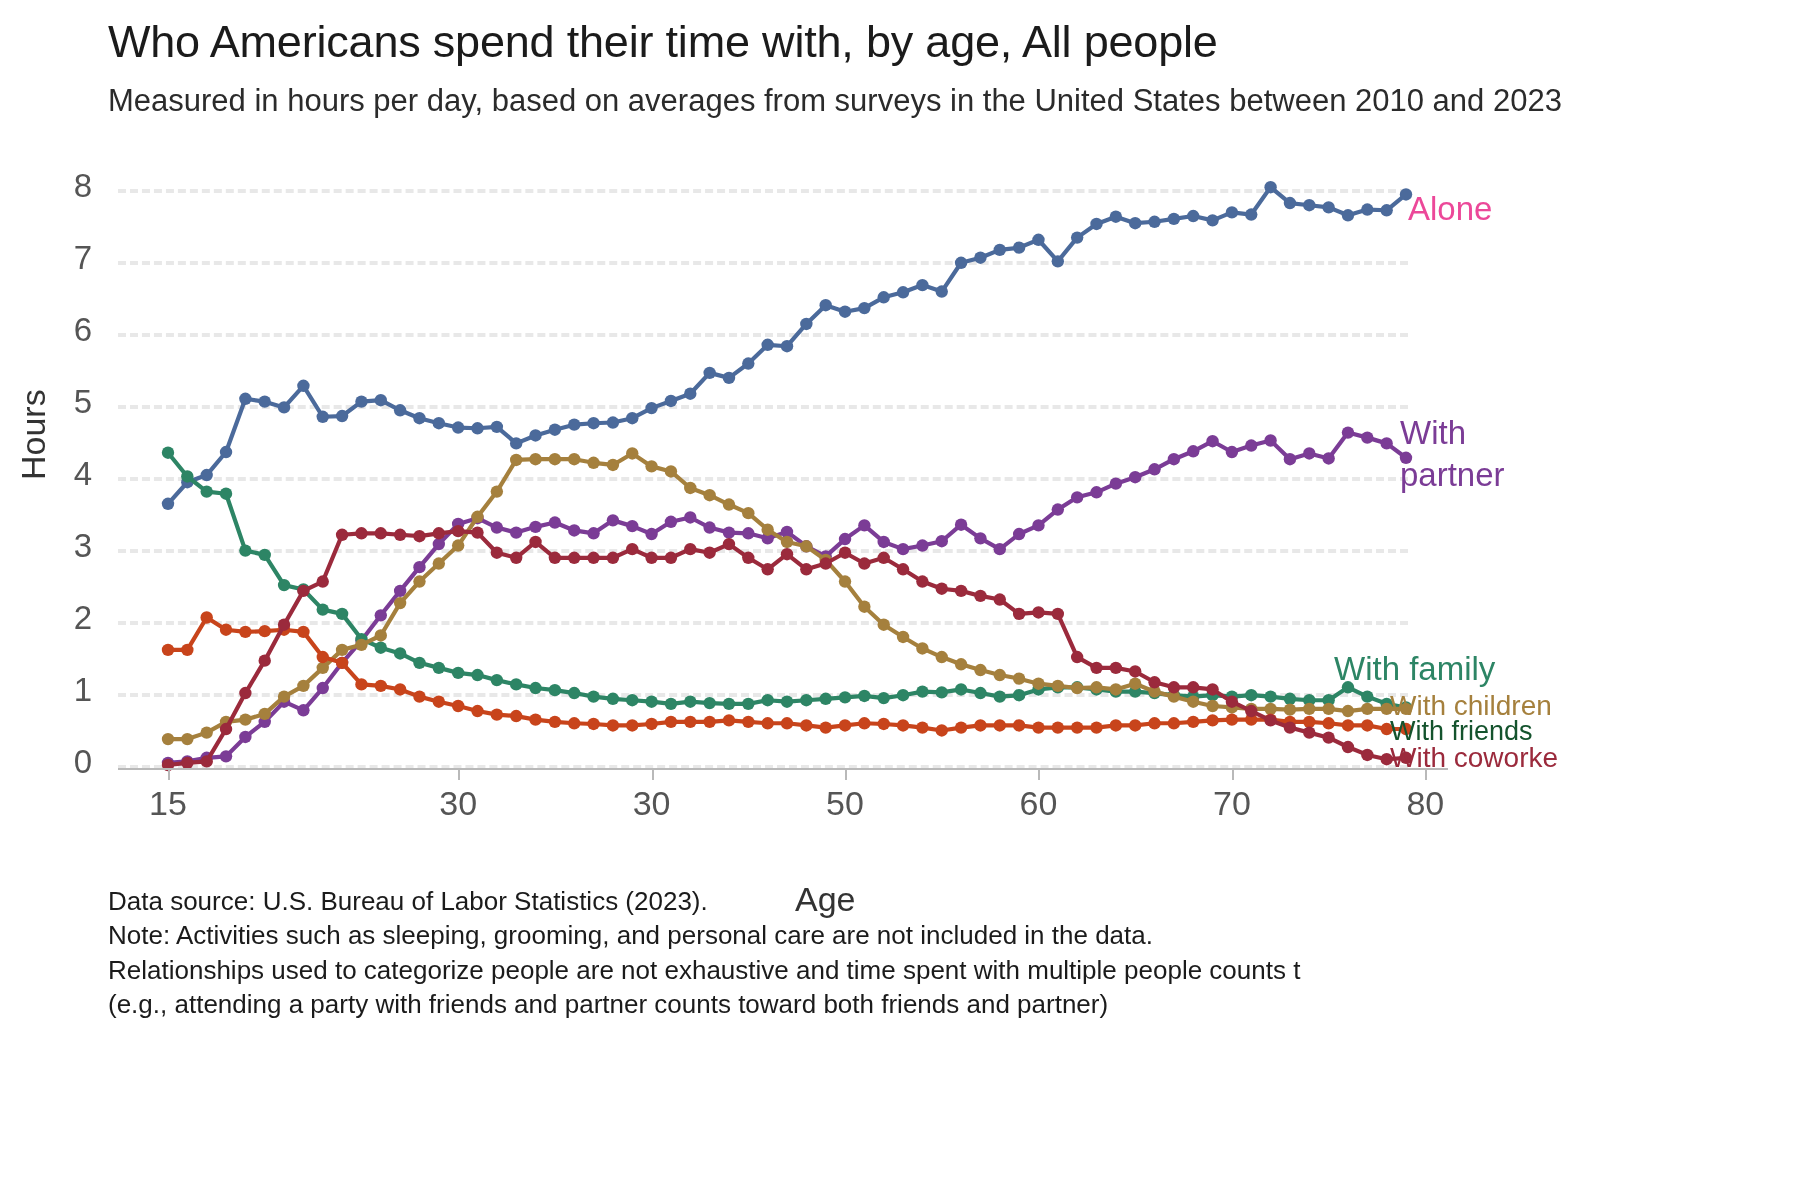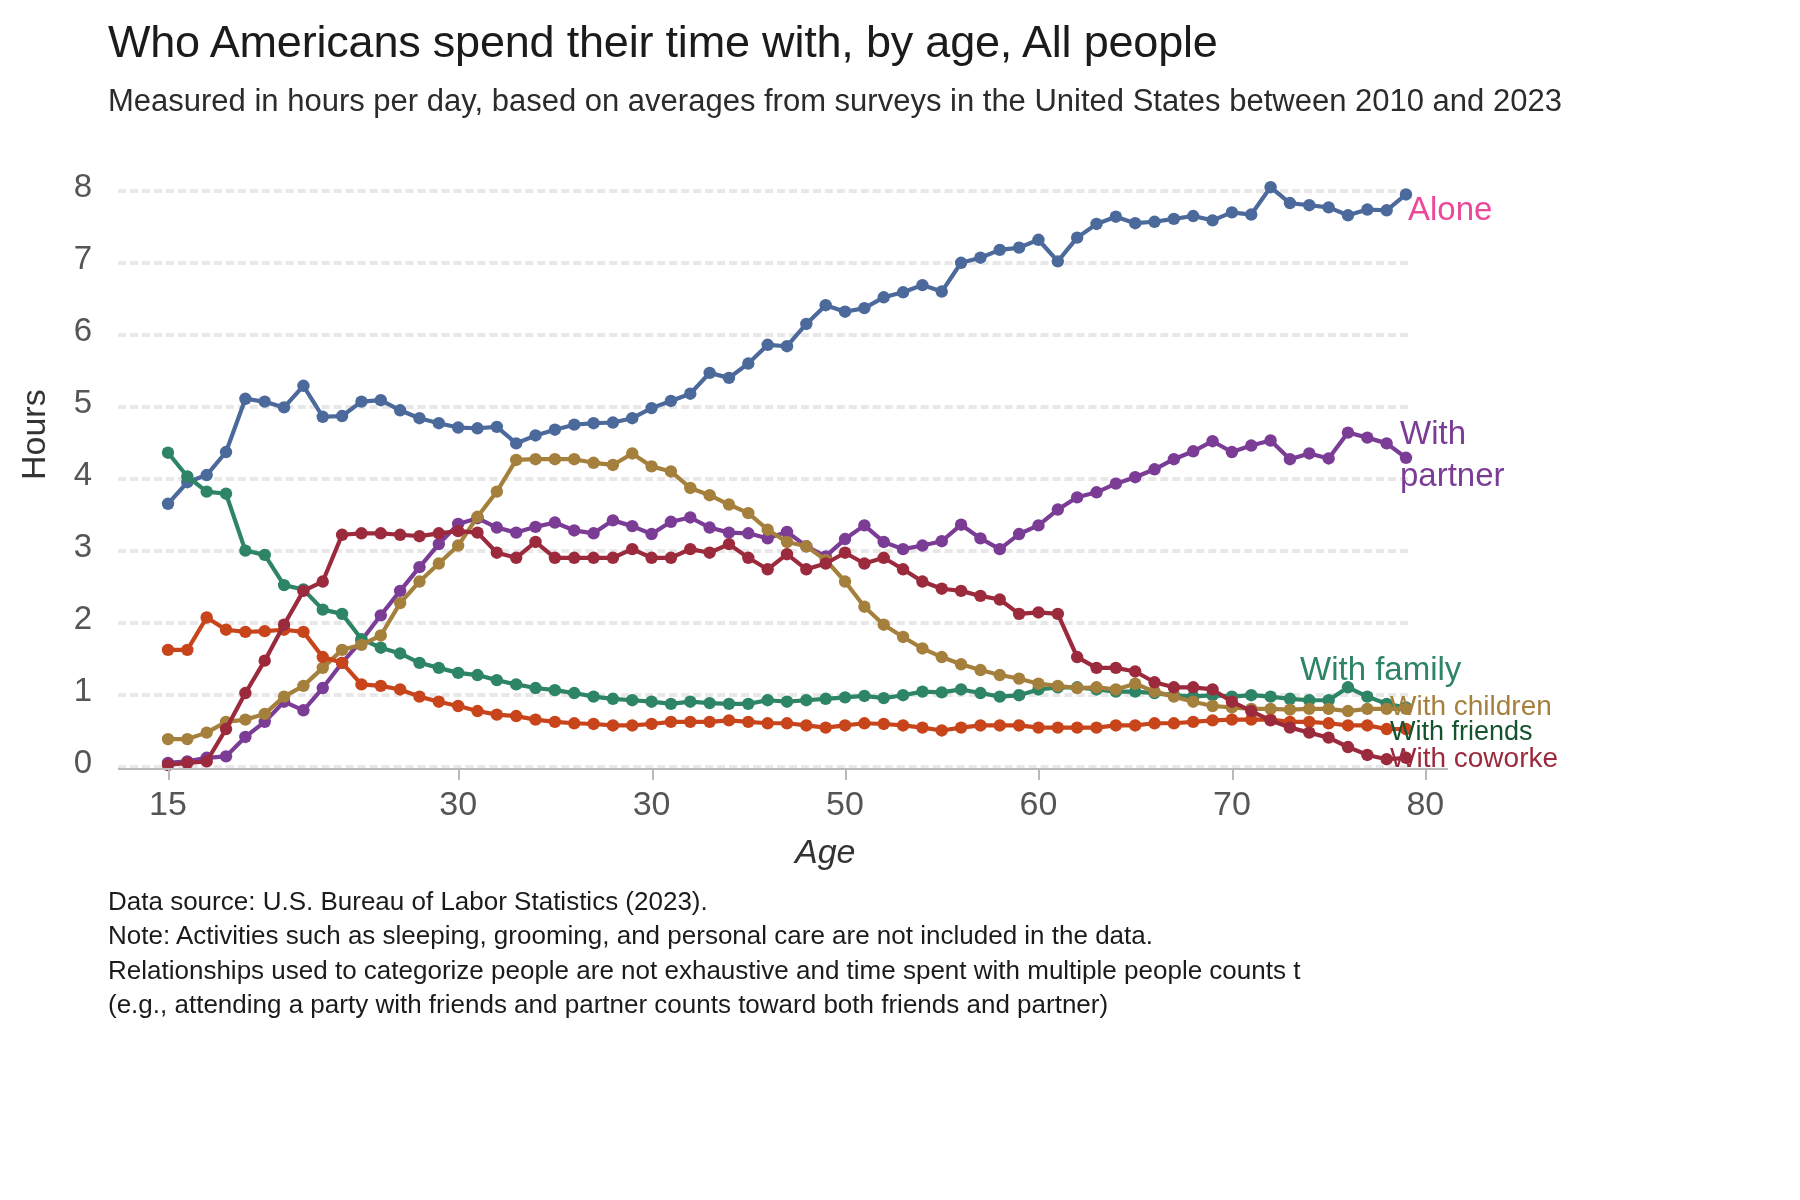--- a/index.html
+++ b/index.html
@@ -17,21 +17,21 @@
             border-top:4px dashed #e8e8e8;}
   .ylab{position:absolute;right:1302px;font-size:33px;color:#555;
         text-align:right;width:60px;transform:translateY(-22px);}
   .axis-y-title{position:absolute;left:14px;top:480px;font-size:34px;color:#333;
         transform:rotate(-90deg);transform-origin:left top;white-space:nowrap;}
 
   .xaxis{position:absolute;left:118px;top:768px;width:1330px;height:2px;background:#b9b9b9;}
   .tick{position:absolute;top:768px;width:2px;height:12px;background:#b9b9b9;}
   .xlab{position:absolute;top:784px;font-size:34px;color:#555;
         transform:translateX(-50%);}
-  .axis-x-title{position:absolute;left:795px;top:832px;font-size:34px;color:#333;font-style:italic;}
+  .axis-x-title{position:absolute;left:795px;top:880px;font-size:34px;color:#333;}
 
   .serieslabel{position:absolute;font-weight:400;white-space:nowrap;}
 
   .footer{position:absolute;left:108px;top:884px;width:1740px;font-size:26px;
           line-height:1.32;color:#1b1b1b;}
   .footer div{white-space:nowrap;}
 
   svg.chart{position:absolute;left:0;top:0;width:1290px;height:590px;overflow:visible;}
 </style>
 </head>
@@ -495,21 +495,21 @@
       <div class="xlab" style="left: 1231.91px;">70</div>
       <div class="tick" style="left: 1231.91px;"></div>
       <div class="xlab" style="left: 1425.34px;">80</div>
       <div class="tick" style="left: 1425.34px;"></div>
     </div>
 
   <div id="series-labels">
       <div class="serieslabel" style="left: 1408px; top: 190px; color: #ec4899; font-size: 33px;">Alone</div>
       <div class="serieslabel" style="left: 1400px; top: 414px; color: rgb(123, 60, 150); font-size: 33px;">With</div>
       <div class="serieslabel" style="left: 1400px; top: 456px; color: rgb(123, 60, 150); font-size: 33px;">partner</div>
-      <div class="serieslabel" style="left: 1300px; top: 650px; color: rgb(45, 133, 101); font-size: 33px;">With family</div>
+      <div class="serieslabel" style="left: 1334px; top: 650px; color: rgb(45, 133, 101); font-size: 33px;">With family</div>
       <div class="serieslabel" style="left: 1390px; top: 690px; color: rgb(165, 128, 61); font-size: 28px;">With children</div>
       <div class="serieslabel" style="left: 1390px; top: 716px; color: #14532d; font-size: 27px; text-align: center;">With friends</div>
       <div class="serieslabel" style="left: 1390px; top: 742px; color: rgb(155, 42, 60); font-size: 28px;">With coworke</div>
     </div>
 
   <div class="footer">
     <div>Data source: U.S. Bureau of Labor Statistics (2023).</div>
     <div>Note: Activities such as sleeping, grooming, and personal care are not included in the data.</div>
     <div>Relationships used to categorize people are not exhaustive and time spent with multiple people counts t</div>
     <div>(e.g., attending a party with friends and partner counts toward both friends and partner)</div>

